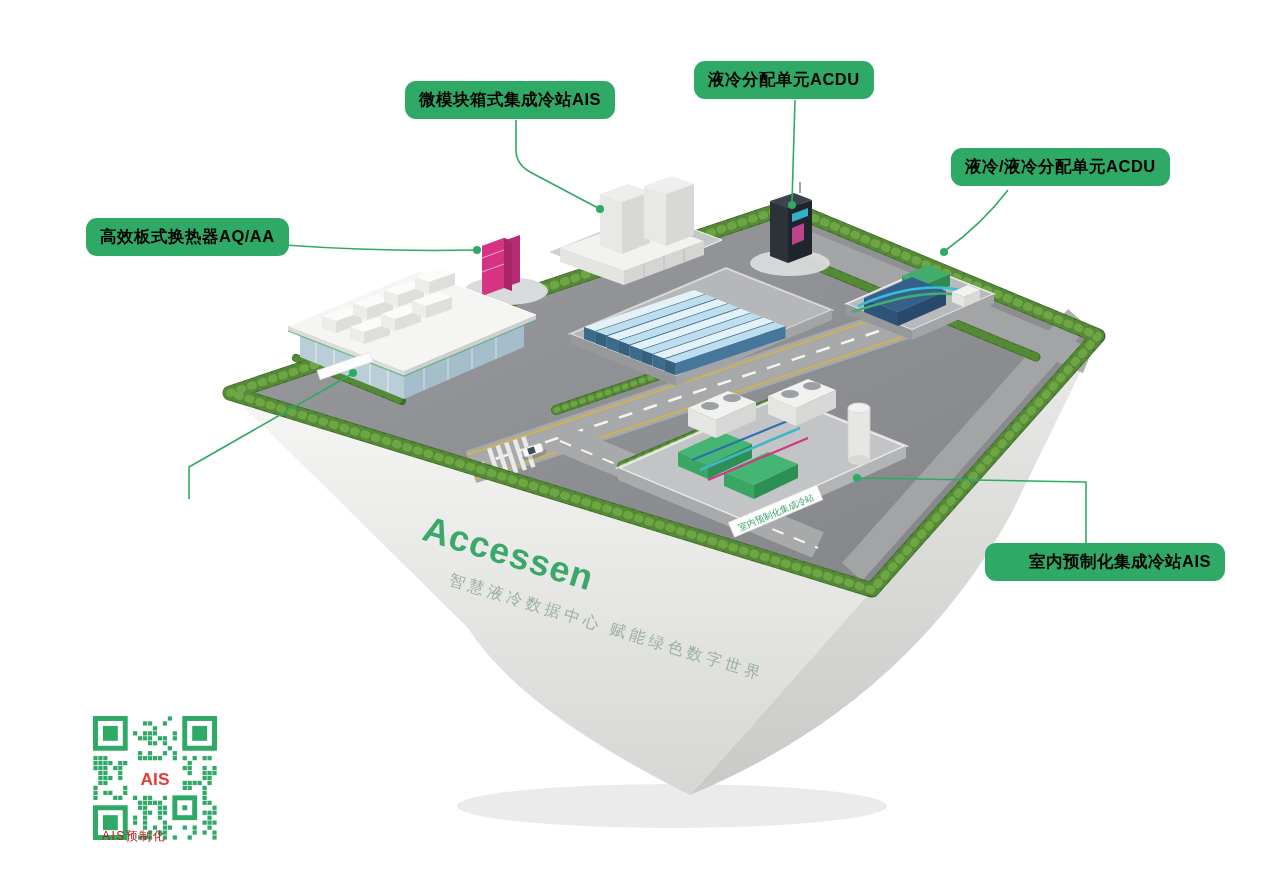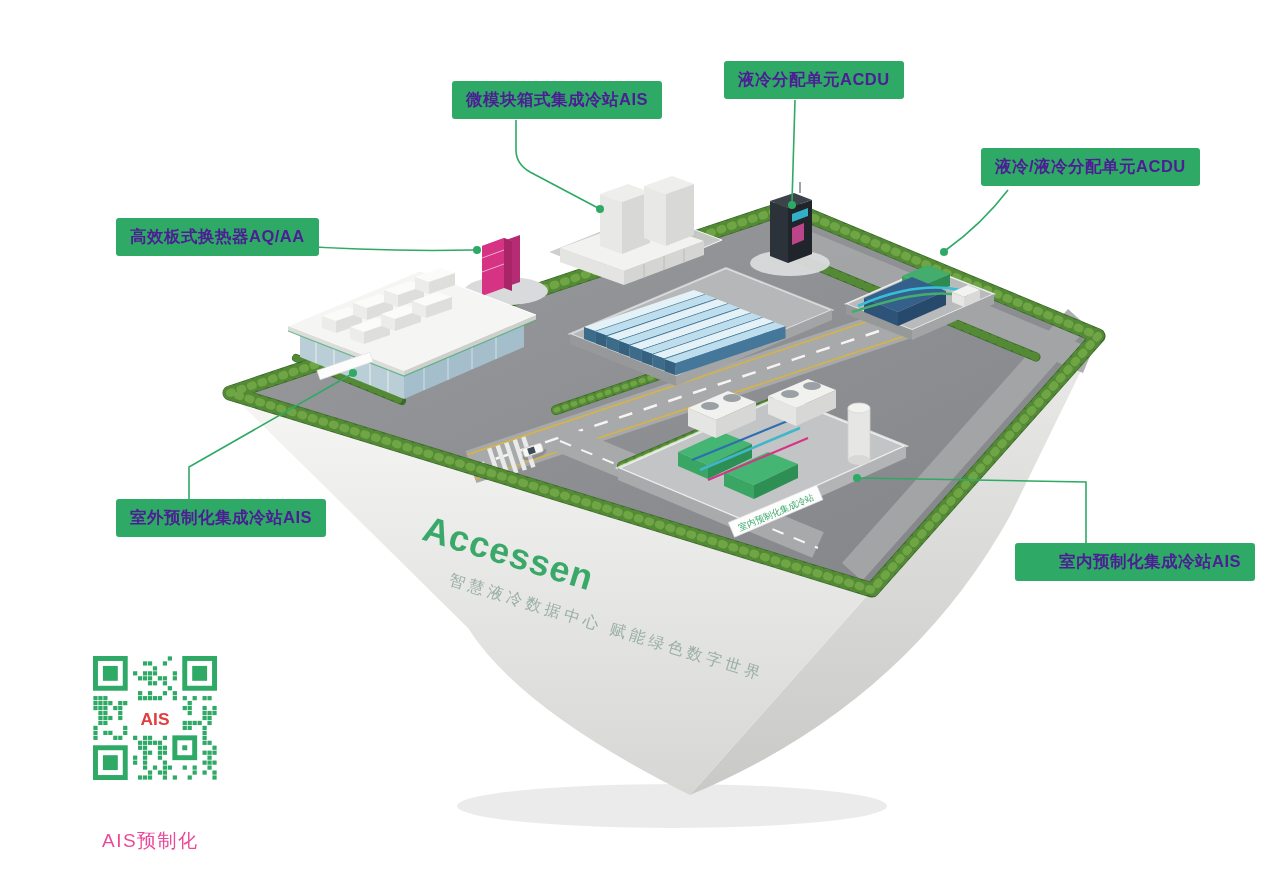--- a/index.html
+++ b/index.html
@@ -4,29 +4,29 @@
 <style>
   html,body{margin:0;padding:0;background:#ffffff;}
   .canvas{
     position:relative;width:1270px;height:889px;overflow:hidden;background:#ffffff;
     font-family:"Liberation Sans","DejaVu Sans",sans-serif;
   }
   .scene-svg{position:absolute;left:0;top:0;width:1270px;height:889px;}
   .callout{
     position:absolute;
     background:var(--label-bg,#2fa966);
-    color:#4c1d95;
+    color:#000000;
     font-size:16.5px;font-weight:700;letter-spacing:.5px;
-    padding:9px 14px;border-radius:3px;white-space:nowrap;line-height:1.2;margin-left:30px;
+    padding:9px 14px;border-radius:11px;white-space:nowrap;line-height:1.2;
   }
-  .qr-wrap{position:absolute;left:93px;top:656px;width:124px;height:124px;}
+  .qr-wrap{position:absolute;left:93px;top:716px;width:124px;height:124px;}
   .qr-wrap svg{width:124px;height:124px;display:block;}
   .qr-caption{
     position:absolute;left:102px;top:828px;
-    font-size:19px;color:#ec4899;letter-spacing:1.5px;font-weight:500;
+    font-size:12px;color:#b91c1c;letter-spacing:1.5px;font-weight:500;
   }
 </style>
 </head>
 <body>
 
 <div class="canvas">
 
   <svg class="scene-svg" viewBox="0 0 1270 889">
     <defs>
       <linearGradient id="gSW" x1="0" y1="0" x2="0" y2="1">
@@ -270,25 +270,24 @@
       <circle cx="944" cy="252" r="4" fill="#2fa966" stroke="none"></circle>
       <path d="M285,245 Q380,252 474,250"></path>
       <circle cx="477" cy="250" r="4" fill="#2fa966" stroke="none"></circle>
       <path d="M189,499 L189,467 L350,375"></path>
       <circle cx="353" cy="373" r="4" fill="#2fa966" stroke="none"></circle>
       <path d="M1086,543 L1086,482 L860,478"></path>
       <circle cx="857" cy="478" r="4" fill="#2fa966" stroke="none"></circle>
     </g>
   </svg>
 
-  <div class="callout" style="left:422px;top:81px;">微模块箱式集成冷站AIS</div>
+  <div class="callout" style="left:405px;top:81px;">微模块箱式集成冷站AIS</div>
   <div class="callout" style="left:694px;top:61px;">液冷分配单元ACDU</div>
   <div class="callout" style="left:951px;top:148px;">液冷/液冷分配单元ACDU</div>
   <div class="callout" style="left:86px;top:218px;">高效板式换热器AQ/AA</div>
-  <div class="callout" style="left:86px;top:499px;">室外预制化集成冷站AIS</div>
   <div class="callout" style="left:985px;top:543px;padding-left:44px;">室内预制化集成冷站AIS</div>
 
   <div class="qr-wrap">
     <svg id="qr-svg" viewBox="0 0 100 100">
       <g id="qr-modules">
           <rect x="0.3" y="32.3" width="3.4" height="3.4" fill="#2fa966"></rect>
           <rect x="0.3" y="36.3" width="3.4" height="3.4" fill="#2fa966"></rect>
           <rect x="0.3" y="40.3" width="3.4" height="3.4" fill="#2fa966"></rect>
           <rect x="0.3" y="56.3" width="3.4" height="3.4" fill="#2fa966"></rect>
           <rect x="0.3" y="60.3" width="3.4" height="3.4" fill="#2fa966"></rect>

